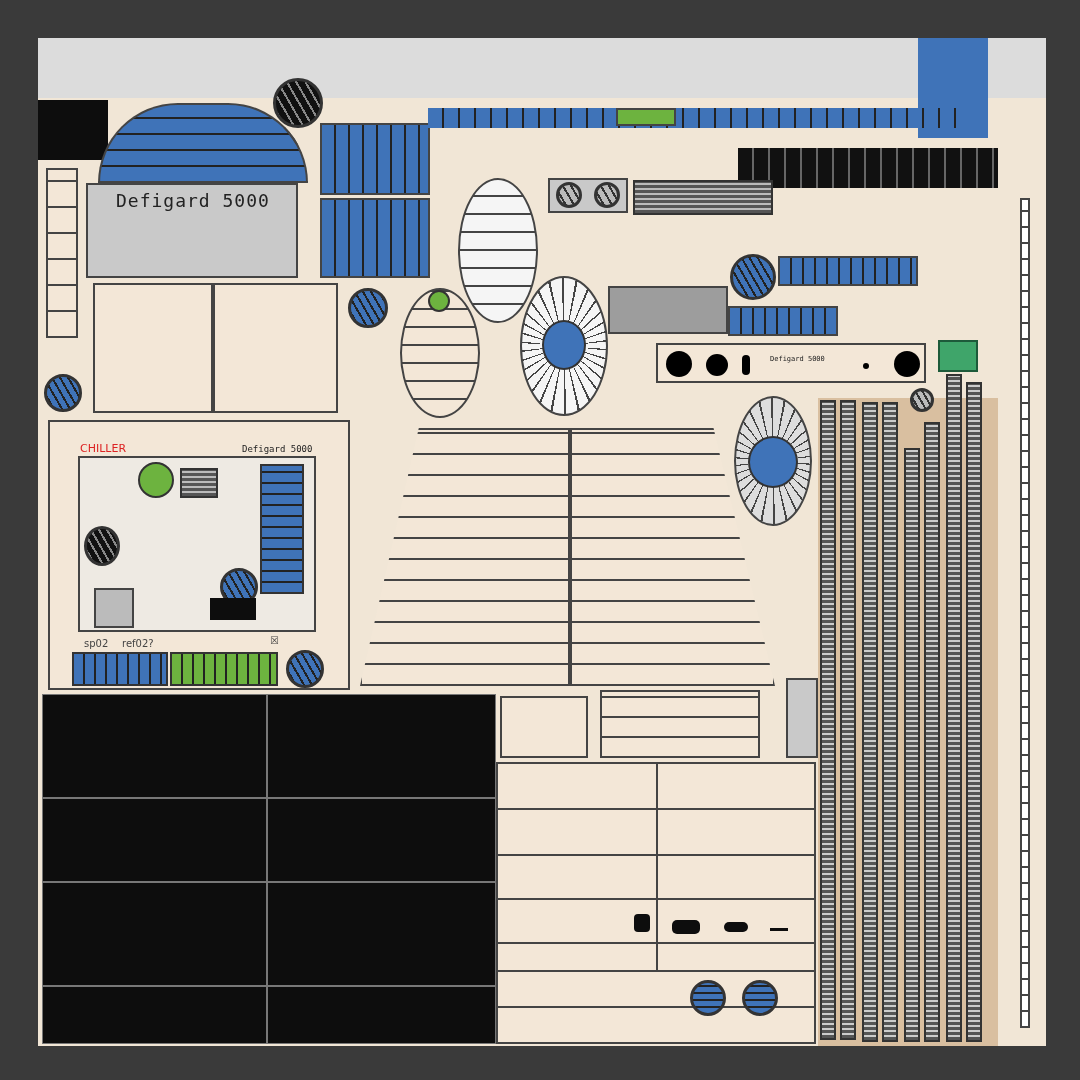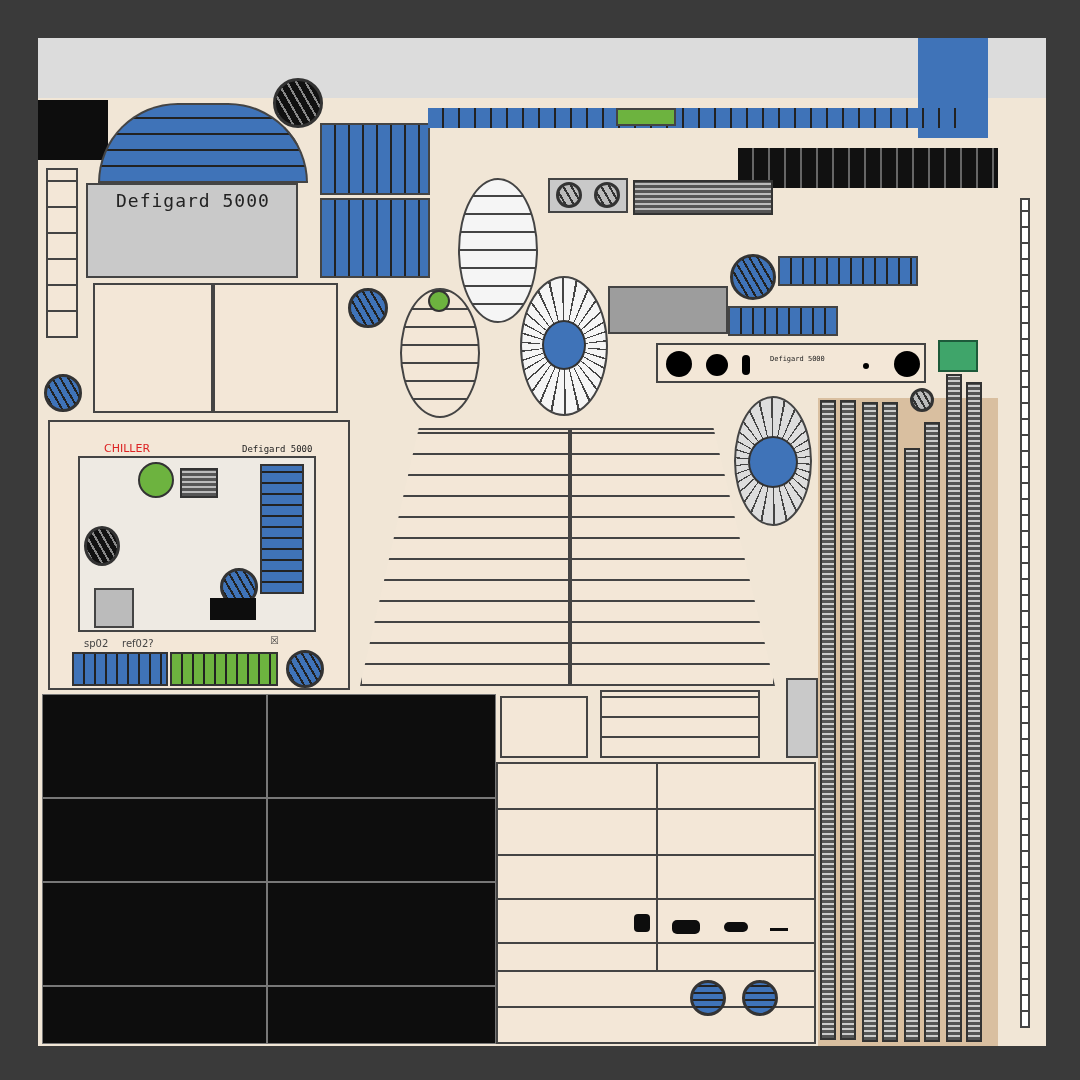--- a/index.html
+++ b/index.html
@@ -100,21 +100,21 @@
   <div class="abs grille" style="left:824px;top:364px;width:16px;height:640px;background:repeating-linear-gradient(0deg,#555 0 3px,#ccc 3px 5px);"></div>
   <div class="abs grille" style="left:844px;top:364px;width:16px;height:640px;background:repeating-linear-gradient(0deg,#555 0 3px,#ccc 3px 5px);"></div>
   <div class="abs grille" style="left:866px;top:410px;width:16px;height:594px;background:repeating-linear-gradient(0deg,#555 0 3px,#ccc 3px 5px);"></div>
   <div class="abs grille" style="left:886px;top:384px;width:16px;height:620px;background:repeating-linear-gradient(0deg,#555 0 3px,#ccc 3px 5px);"></div>
   <div class="abs grille" style="left:908px;top:336px;width:16px;height:668px;background:repeating-linear-gradient(0deg,#555 0 3px,#ccc 3px 5px);"></div>
   <div class="abs grille" style="left:928px;top:344px;width:16px;height:660px;background:repeating-linear-gradient(0deg,#555 0 3px,#ccc 3px 5px);"></div>
   <div class="abs" style="left:982px;top:160px;width:10px;height:830px;border:2px solid #444;background:repeating-linear-gradient(0deg,#fff 0 14px,#444 14px 16px);box-sizing:border-box;"></div>
   <div class="abs vent" style="left:872px;top:350px;width:24px;height:24px;background:repeating-linear-gradient(60deg,#bbb 0 4px,#333 4px 6px);"></div>
 
   <div class="abs cream ol" style="left:10px;top:382px;width:302px;height:270px;">
-    <div class="abs label-red" style="left:30px;top:20px;margin-left:24px;">CHILLER</div>
+    <div class="abs label-red" style="left:30px;top:20px;">CHILLER</div>
     <div class="abs label-sm" style="left:192px;top:22px;">Defigard 5000</div>
     <div class="abs lgrey ol" style="left:28px;top:34px;width:238px;height:176px;background:#eeeae3;">
       <div class="abs green" style="left:58px;top:4px;width:36px;height:36px;border-radius:50%;border:2px solid #333;"></div>
       <div class="abs vent" style="left:4px;top:68px;width:36px;height:40px;background:repeating-linear-gradient(60deg,#111 0 5px,#888 5px 7px);"></div>
       <div class="abs grille" style="left:100px;top:10px;width:38px;height:30px;"></div>
       <div class="abs" style="left:180px;top:6px;width:44px;height:130px;background:repeating-linear-gradient(0deg,#3f73b8 0 9px,#222 9px 11px);border:2px solid #333;"></div>
       <div class="abs ventb" style="left:140px;top:110px;width:38px;height:38px;"></div>
       <div class="abs black" style="left:130px;top:140px;width:46px;height:22px;"></div>
       <div class="abs grey ol" style="left:14px;top:130px;width:40px;height:40px;background:#bbb;"></div>
     </div>

